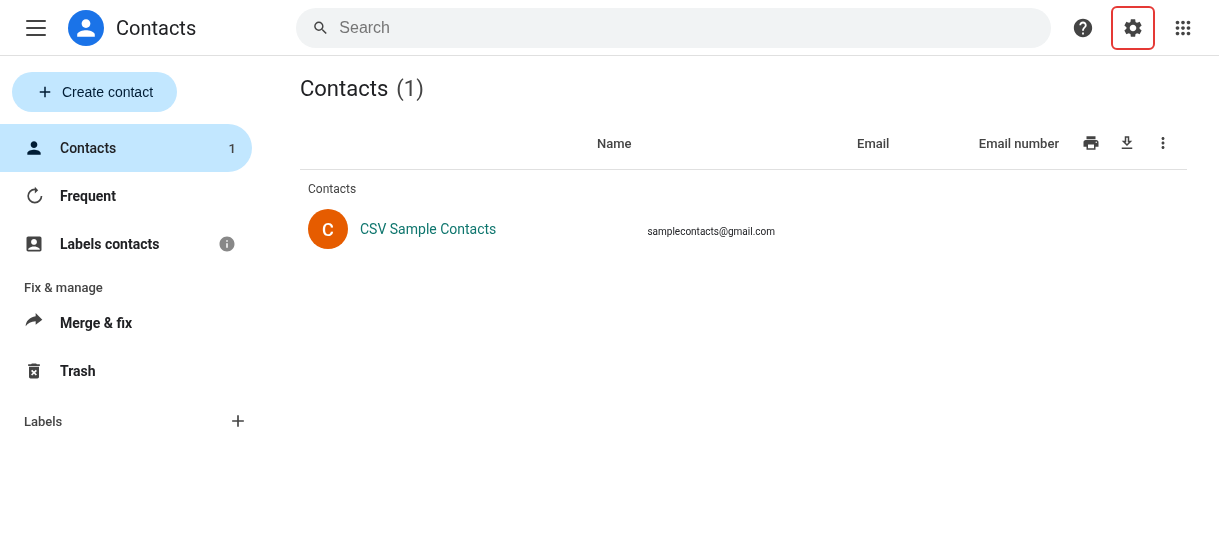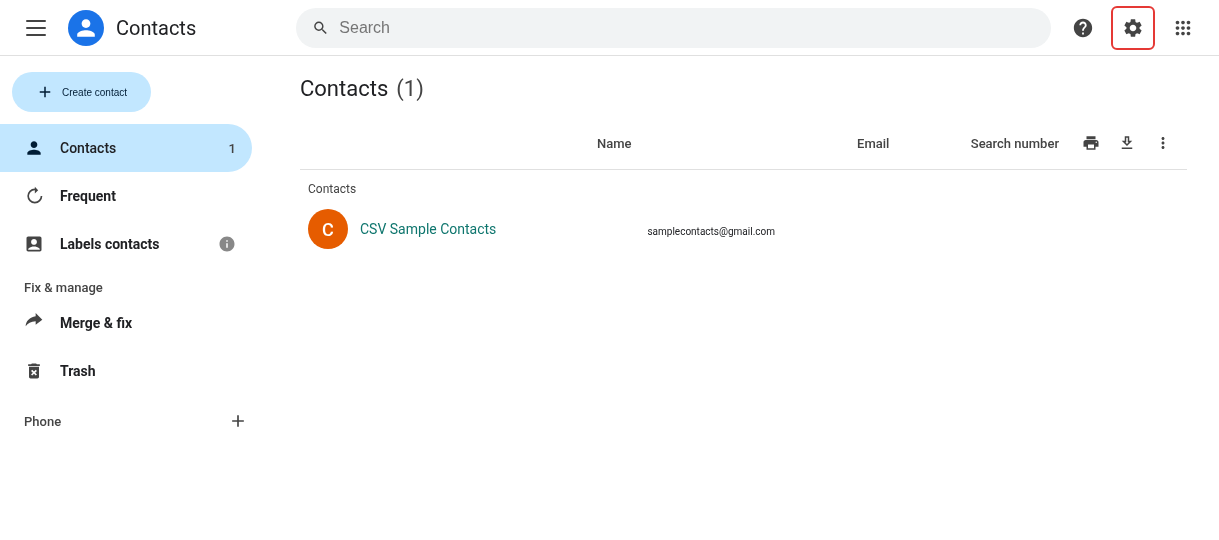--- a/index.html
+++ b/index.html
@@ -33,21 +33,21 @@
     }
 
     
     .main-layout { display: flex; flex: 1; overflow: hidden; }
 
     
     .sidebar { width: 268px; flex-shrink: 0; background: #fff; padding: 8px 0; overflow-y: auto; }
     .create-btn {
       margin: 8px 12px 12px 12px; padding: 0 24px; height: 40px;
       background: #c2e7ff; border: none; border-radius: 20px; cursor: pointer;
-      display: flex; align-items: center; gap: 8px; font-size: 10px; font-weight: 500; color: #001d35;
+      display: flex; align-items: center; gap: 8px; font-size: 14px; font-weight: 500; color: #001d35;
     }
     .sidebar-item {
       display: flex; align-items: center; gap: 16px;
       height: 48px; padding: 0 16px 0 24px;
       cursor: pointer; border-radius: 0 24px 24px 0; margin-right: 16px;
       font-size: 14px; color: #202124; font-weight: 700;
     }
     .sidebar-item.active { background: #c2e7ff; font-weight: 500; }
     .sidebar-item .item-icon { width: 20px; height: 20px; display: flex; align-items: center; justify-content: center; color: #444; flex-shrink: 0; }
     .sidebar-item .item-label { flex: 1; }
@@ -185,40 +185,40 @@
     <div class="sidebar-item">
       <span class="item-icon">
         <svg width="20" height="20" viewBox="0 0 24 24" fill="#444">
           <path d="M6 19c0 1.1.9 2 2 2h8c1.1 0 2-.9 2-2V7H6v12zm2.46-7.12l1.41-1.41L12 12.59l2.12-2.12 1.41 1.41L13.41 14l2.12 2.12-1.41 1.41L12 15.41l-2.12 2.12-1.41-1.41L10.59 14l-2.13-2.12zM15.5 4l-1-1h-5l-1 1H5v2h14V4z"></path>
         </svg>
       </span>
       <span class="item-label">Trash</span>
     </div>
 
     <div class="labels-header">
-      <span class="labels-title">Phone</span>
+      <span class="labels-title">Labels</span>
       <button class="add-label-btn">
         <svg width="20" height="20" viewBox="0 0 24 24" fill="#444">
           <path d="M19 13h-6v6h-2v-6H5v-2h6V5h2v6h6v2z"></path>
         </svg>
       </button>
     </div>
   </div>
 
   <div class="content">
     <div class="content-title">
       <span>Contacts</span>
       <span style="font-size:22px;color:#444;font-weight:400;">(1)</span>
     </div>
     <table class="contacts-table">
       <thead>
         <tr>
           <th class="col-name">Name</th>
           <th class="col-email">Email</th>
-          <th class="col-phone">Search number</th>
+          <th class="col-phone">Email number</th>
           <th class="col-actions actions-col">
             <div class="actions-cell">
 
               <button class="table-icon-btn">
                 <svg width="18" height="18" viewBox="0 0 24 24" fill="#444">
                   <path d="M19 8H5c-1.66 0-3 1.34-3 3v6h4v4h12v-4h4v-6c0-1.66-1.34-3-3-3zm-3 11H8v-5h8v5zm3-7c-.55 0-1-.45-1-1s.45-1 1-1 1 .45 1 1-.45 1-1 1zm-1-9H6v4h12V3z"></path>
                 </svg>
               </button>
 
               <button class="table-icon-btn">

